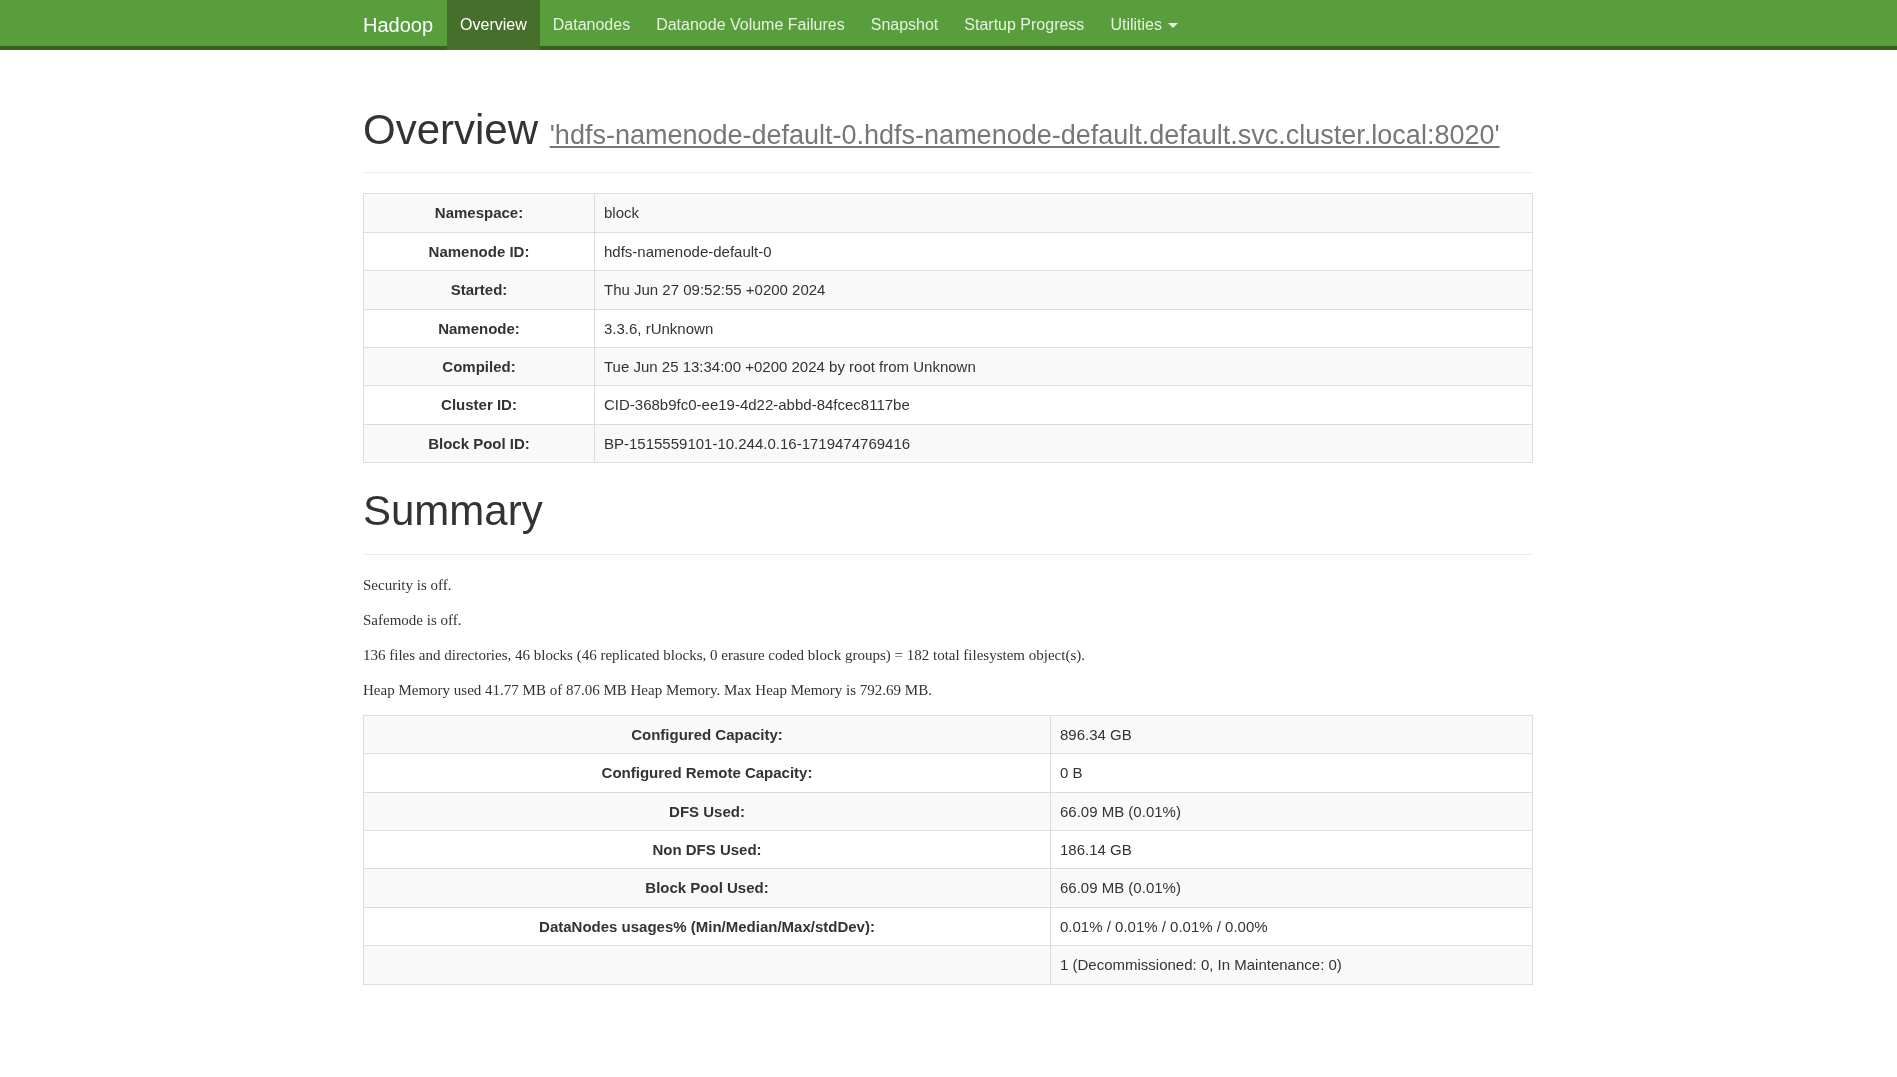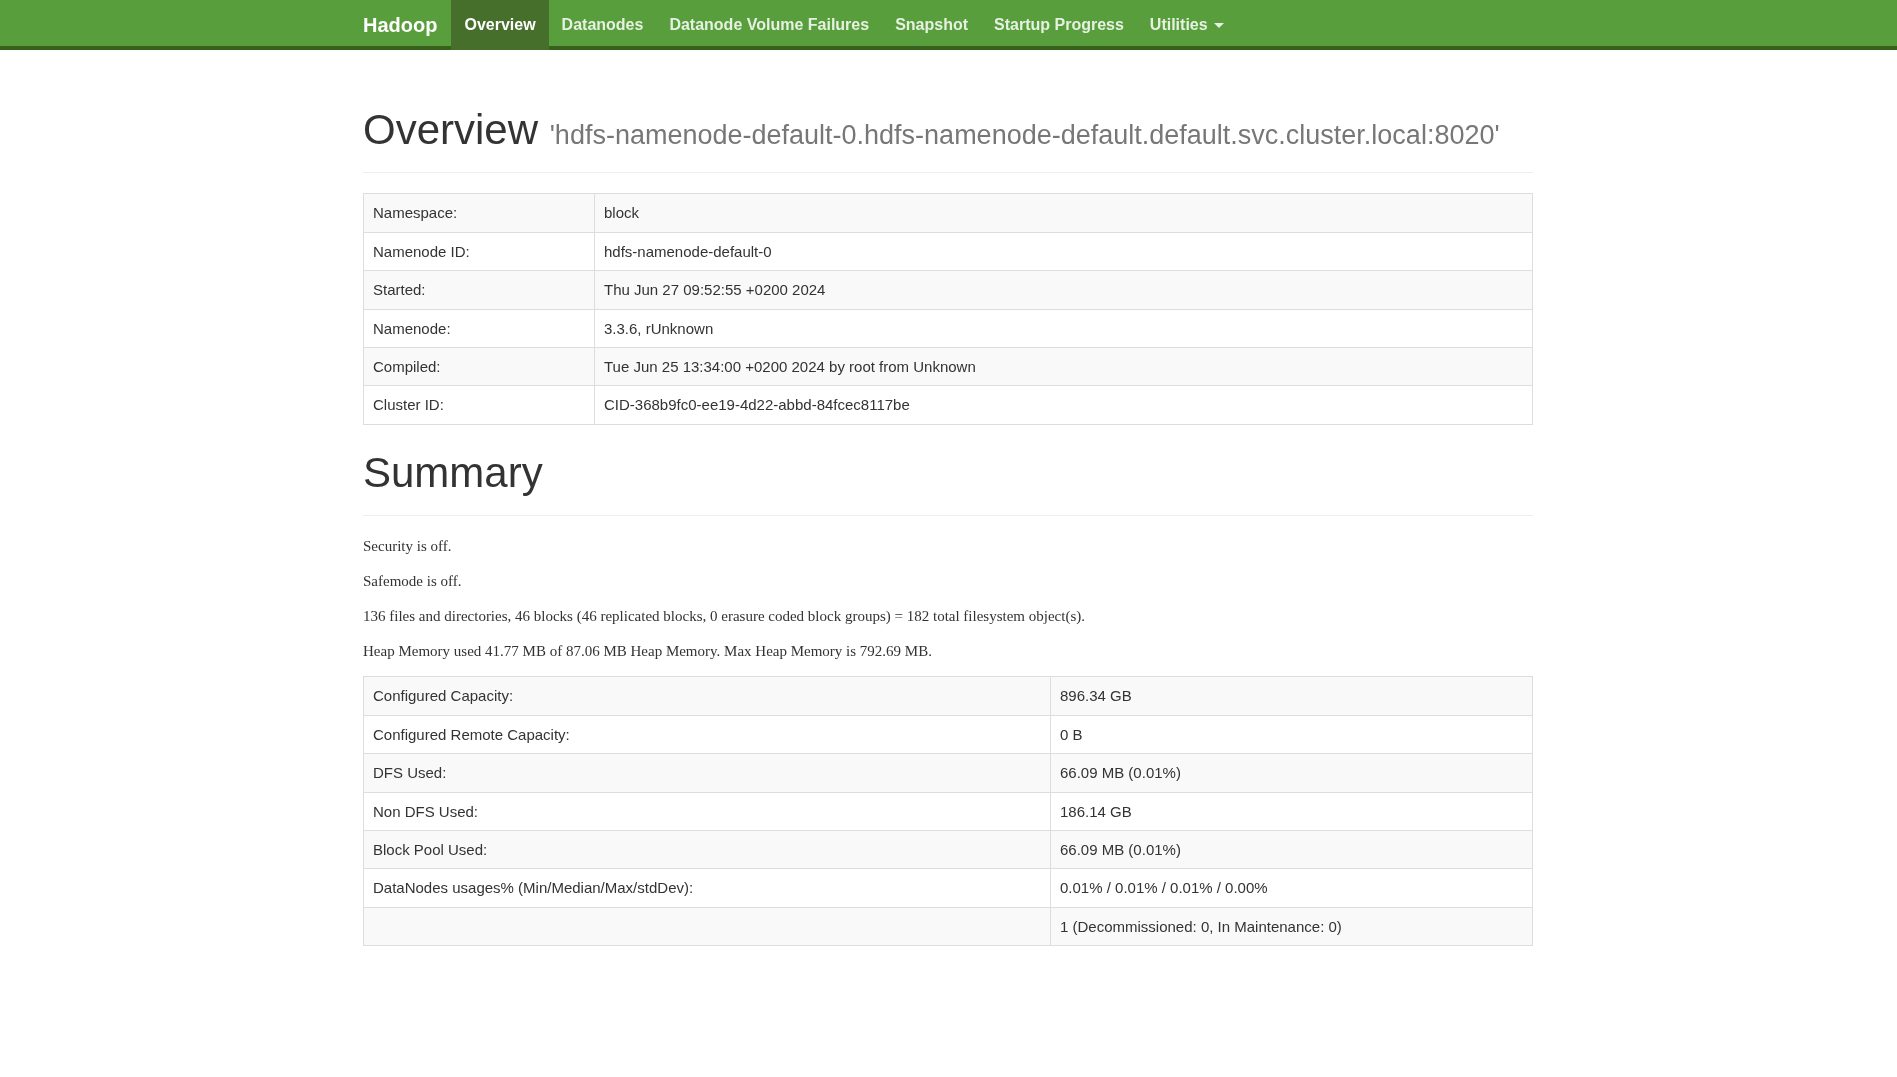--- a/index.html
+++ b/index.html
@@ -16,21 +16,20 @@
     height: 50px;
     background: #589e3c;
     border-bottom: 4px solid #35611c;
   }
   .navbar-inner {
     width: 1170px;
     margin-left: 363px;
     height: 50px;
     display: flex;
     align-items: stretch;
-    font-weight: bold;
   }
   .brand {
     color: #fff;
     font-size: 20px;
     line-height: 50px;
     padding-right: 14px;
     text-decoration: none;
     white-space: nowrap;
     cursor: pointer;
   }
@@ -69,20 +68,21 @@
     font-size: 42px;
     color: #333;
     line-height: 1.15;
   }
   .page-header { margin-top: 56px; }
   .page-header .subtitle {
     font-size: 27px;
     font-weight: normal;
     color: #777;
     line-height: 1.1;
+    text-decoration: underline;
   }
   .page-header .state-line {
     display: block;
     font-size: 27px;
     color: #777;
     margin-top: 6px;
   }
   .check-icon {
     color: #44a340;
     font-size: 21px;
@@ -100,21 +100,21 @@
     border: 1px solid #ddd;
     font-size: 15px;
   }
   th, td {
     border: 1px solid #ddd;
     padding: 8px 9px;
     text-align: left;
     vertical-align: top;
     line-height: 1.43;
   }
-  th { font-weight: normal; color: #333; }
+  th { font-weight: bold; color: #333; text-align: center; }
   tbody tr:nth-child(odd) { background: #f9f9f9; }
   .info-table th { width: 231px; }
   .summary-table th { width: 687px; }
   
   .section-title { margin-top: 24px; }
   .summary-text p {
     font-size: 15px;
     color: #333;
     margin: 0 0 14px 0;
     line-height: 1.4;
@@ -180,20 +180,24 @@
   <tr>
     <th><span>Compiled:</span></th>
     <td>Tue Jun 25 13:34:00 +0200 2024 by root from Unknown</td>
   </tr>
 
   <tr>
     <th><span>Cluster ID:</span></th>
     <td>CID-368b9fc0-ee19-4d22-abbd-84fcec8117be</td>
   </tr>
 
+  <tr>
+    <th><span>Block Pool ID:</span></th>
+    <td>BP-1515559101-10.244.0.16-1719474769416</td>
+  </tr>
 </tbody>
   </table>
 
   <h1 class="section-title">Summary</h1>
 
   <hr>
 
   <div class="summary-text">
   <p>Security is off.</p>
 

